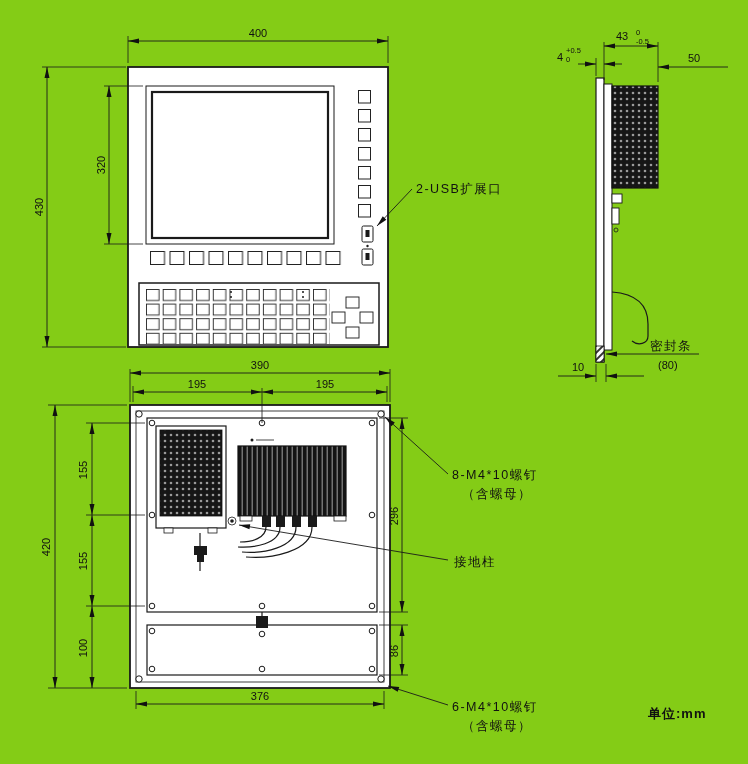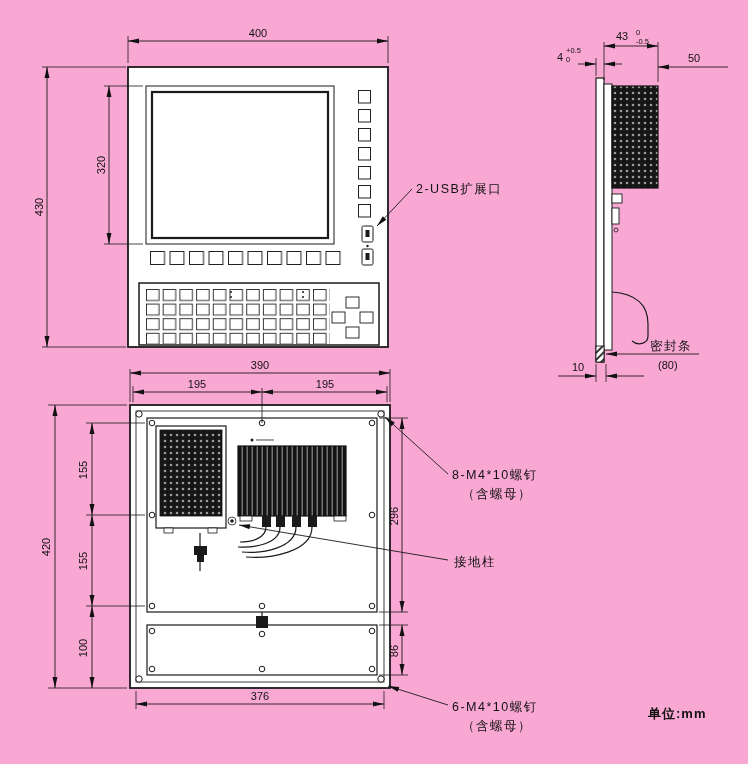--- a/index.html
+++ b/index.html
@@ -1,16 +1,16 @@
 <!DOCTYPE html>
 <html><head>
 <meta charset="utf-8">
 <style>
   html,body{margin:0;padding:0;background:#fff}
-  .canvas{width:748px;height:764px;background:#f9a8d4;overflow:hidden}
+  .canvas{width:748px;height:764px;background:#84cc16;overflow:hidden}
   svg{display:block}
   svg text{font-family:"Liberation Sans","DejaVu Sans",sans-serif;fill:#111}
   .dim{font-size:11px}
   .tol{font-size:7.5px}
   .lbl{font-size:12.5px;letter-spacing:1.5px}
   .unit{font-size:13px;letter-spacing:1px;font-weight:bold}
   .shape{fill:#fff;stroke:#1a1a1a}
   .ln{fill:none;stroke:#1a1a1a;stroke-width:1.2}
   .thin{fill:none;stroke:#1a1a1a;stroke-width:0.8}
   .dimln{fill:none;stroke:#1a1a1a;stroke-width:0.9}

